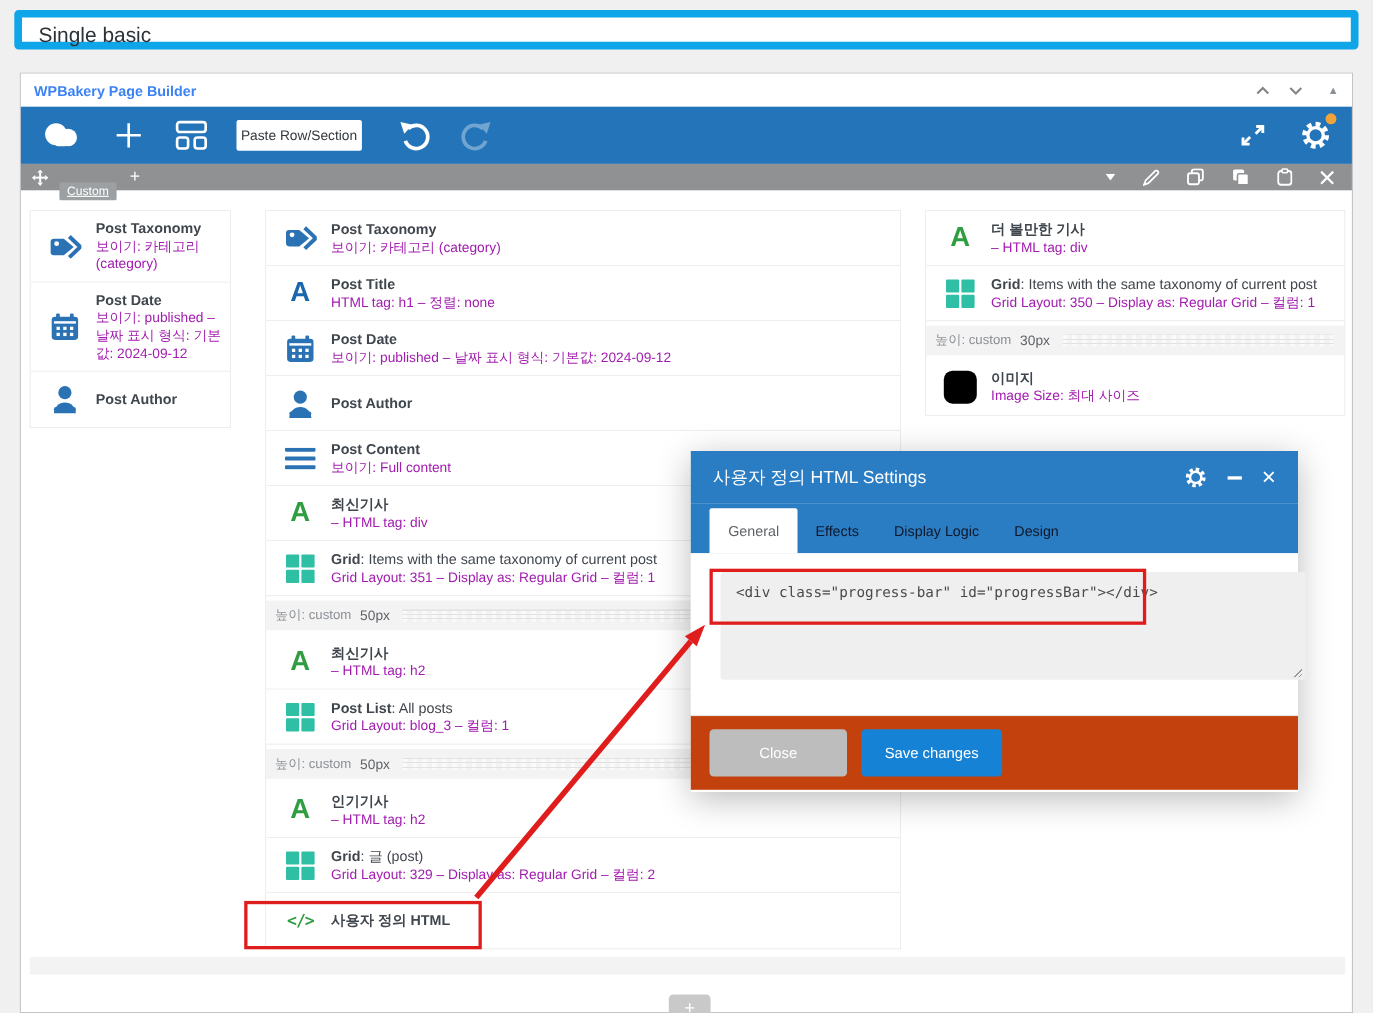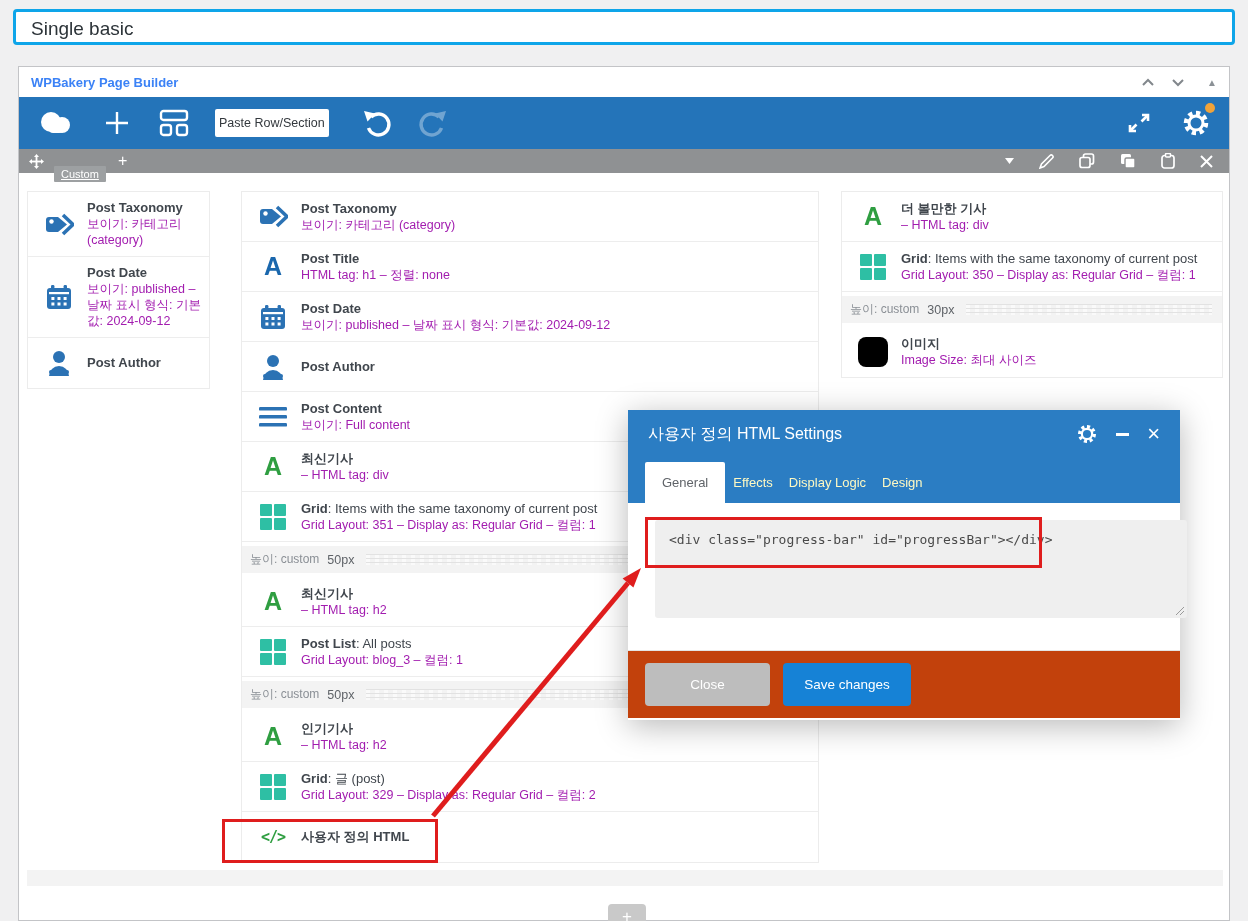--- a/index.html
+++ b/index.html
@@ -2,21 +2,21 @@
 <html><head>
 <meta charset="utf-8">
 <style>
   * { margin:0; padding:0; box-sizing:border-box; }
   html,body { background:#e8e8e9; }
   body { font-family:"Liberation Sans","DejaVu Sans",sans-serif; }
   .screen { position:relative; width:1248px; height:921px; background:#f0f0f1; overflow:hidden; margin:0 auto; }
 
   
   .title-field { position:absolute; left:13px; top:9px; width:1222px; height:36px;
-    background:#fff; border:3px solid #0ea5e9; border-radius:4px; font-size:19px;
+    background:#fff; border:7px solid #0ea5e9; border-radius:4px; font-size:19px;
     color:#2c3338; line-height:34px; padding-left:15px; }
 
   
   .metabox { position:absolute; left:18px; top:66px; width:1212px; height:855px;
     background:#fff; border:1px solid #c3c4c7; }
   .mb-header { height:30px; display:flex; align-items:center; padding:0 12px; background:#fff; }
   .mb-title { font-size:13px; font-weight:bold; color:#3b82f6; }
   .mb-icons { margin-left:auto; display:flex; align-items:center; gap:16px; color:#82878c; }
   .mb-icons svg { display:block; }
   .tri-up { font-size:10px; color:#8b9196; margin-left:6px; }
@@ -74,21 +74,21 @@
 
   
   .modal { position:absolute; left:628px; top:410px; width:552px; height:310px; z-index:50;
     background:#fff; box-shadow:0 6px 30px rgba(0,0,0,.28); }
   .modal-header { height:48px; background:#2b7dc3; display:flex; align-items:center; padding:0 20px; }
   .modal-title { color:#fff; font-size:16px; }
   .modal-hicons { margin-left:auto; display:flex; align-items:center; gap:18px; color:#fff; }
   .m-min { width:13px; height:3px; background:#fff; cursor:pointer; }
   .m-x { font-size:22px; line-height:1; cursor:pointer; }
   .modal-tabs { height:45px; background:#2b7dc3; display:flex; align-items:flex-end; padding-left:17px; }
-  .tab { color:#fef9c3; font-size:13px; padding:13px 8px; cursor:pointer; }
+  .tab { color:#0f172a; font-size:13px; padding:13px 16px; cursor:pointer; }
   .tab.active { background:#fff; color:#5f6368; border-radius:2px 2px 0 0; padding:13px 17px; }
   .modal-body { height:147px; background:#fff; padding:17px 27px 0; }
   .modal-textarea { width:532px; height:98px; background:#efefef; border:none; border-radius:3px;
     resize:none; font-family:"DejaVu Sans Mono","Liberation Mono",monospace; font-size:13px;
     color:#4a4a4a; padding:12px 14px; outline:none; position:relative; }
   .ta-wrap { position:relative; width:532px; }
   .ta-grip { position:absolute; right:3px; bottom:6px; width:10px; height:10px; pointer-events:none;
     background:repeating-linear-gradient(135deg,transparent 0 2px,#9a9a9a 2px 3px); 
     clip-path:polygon(100% 0,100% 100%,0 100%); }
   .modal-footer { height:68px; background:#c2410c; border-top:1px solid #e4e4e4; display:flex;

